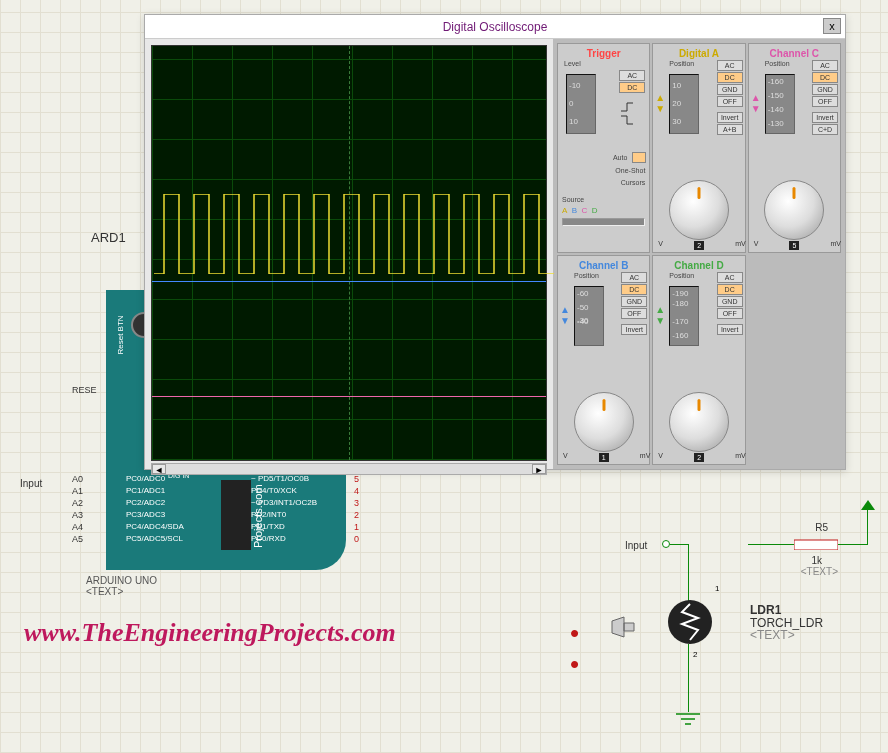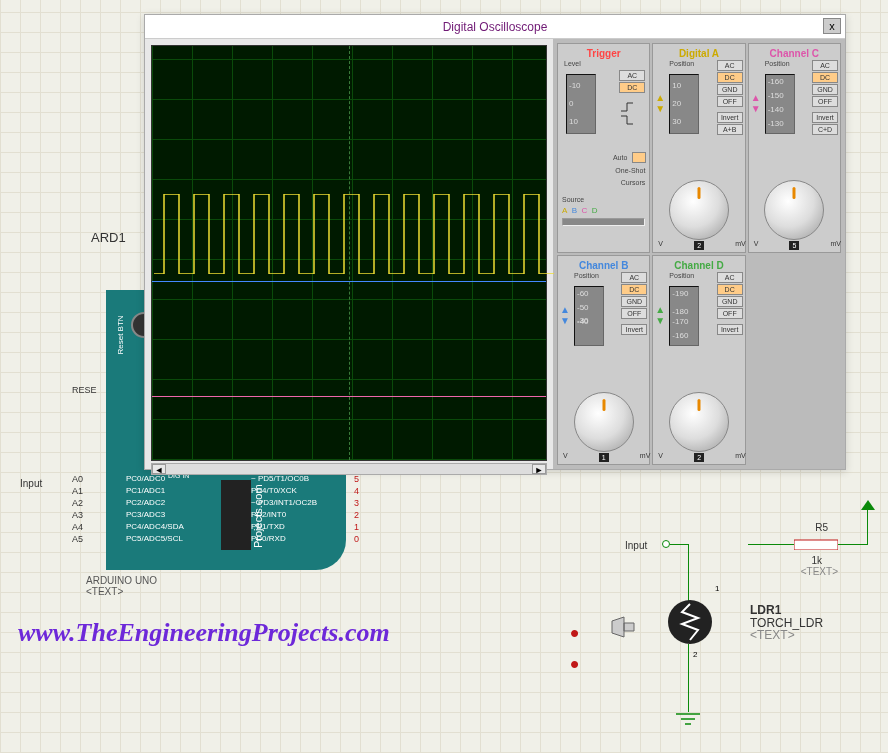--- a/index.html
+++ b/index.html
@@ -26,21 +26,21 @@
 .input-label { position: absolute; font-size: 10px; color: #333; }
 
 
 .wire { position: absolute; background: #0a8a0a; }
 .r5-label { position: absolute; font-size: 10px; color: #333; }
 .ldr-label { position: absolute; font-size: 12px; color: #333; }
 .torch-icon { position: absolute; left: 610px; top: 615px; }
 .ldr-body { position: absolute; left: 668px; top: 600px; width: 44px; height: 44px; background: #222; border-radius: 50%; }
 
 
-.url-watermark { position: absolute; left: 18px; top: 618px; font: italic bold 26px Georgia, serif; color: #6d28d9; }
+.url-watermark { position: absolute; left: 24px; top: 618px; font: italic bold 26px Georgia, serif; color: #be185d; }
 .red-dots { position: absolute; left: 570px; top: 618px; font-size: 26px; color: #c01818; letter-spacing: 2px; }
 
 
 .osc-window { position: absolute; left: 144px; top: 14px; width: 702px; height: 456px; background: #e8e8e8; border: 1px solid #aaa; box-shadow: 0 2px 8px rgba(0,0,0,0.15); }
 .osc-titlebar { height: 24px; background: #fff; border-bottom: 1px solid #ccc; display: flex; align-items: center; justify-content: center; position: relative; }
 .osc-title { font-size: 12px; color: #701a75; }
 .osc-close { position: absolute; right: 4px; top: 3px; width: 18px; height: 16px; background: #ccc; border: 1px solid #888; font-size: 11px; text-align: center; line-height: 14px; cursor: pointer; }
 
 .osc-body { display: flex; height: calc(100% - 24px); }
 .osc-screen-wrap { width: 408px; padding: 6px; }
@@ -316,21 +316,21 @@
           <span class="pos-readout">1</span>
           <span>mV</span>
         </div>
       </div>
 
       <div class="panel">
         <div class="panel-title chd">Channel D</div>
         <span class="sub-label" style="top:16px;left:16px">Position</span>
         <div class="slider-box" style="position:absolute;top:28px;left:14px">
           <span class="slider-val" style="top:2px">-190</span>
-          <span class="slider-val" style="top:20px">-180</span>
+          <span class="slider-val" style="top:12px">-180</span>
           <span class="slider-val" style="top:30px">-170</span>
           <span class="slider-val" style="top:44px">-160</span>
         </div>
         <span class="triangle-markers" style="top:48px;left:2px;color:#44aa44">▲<br>▼</span>
         <div class="btn-row">
           <div class="mini-btn">AC</div>
           <div class="mini-btn active">DC</div>
           <div class="mini-btn">GND</div>
           <div class="mini-btn">OFF</div>
           <div style="height:3px"></div>

